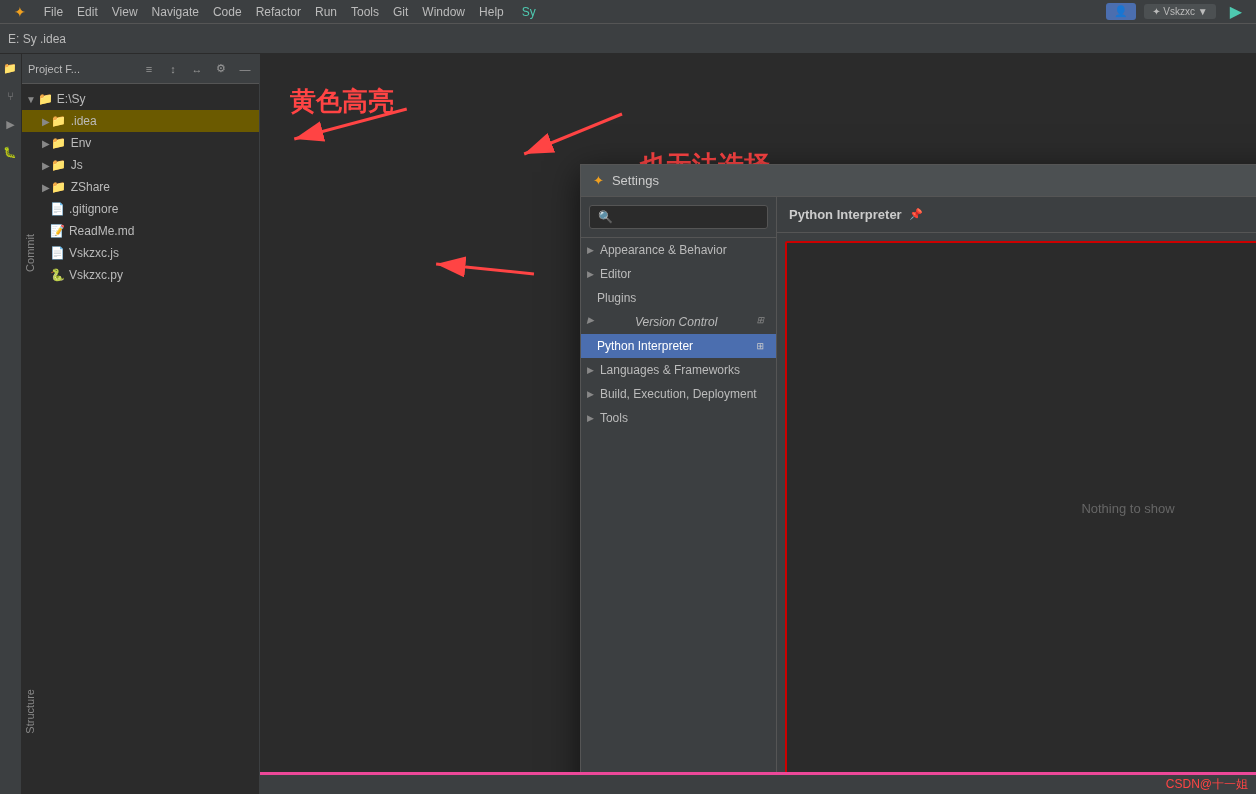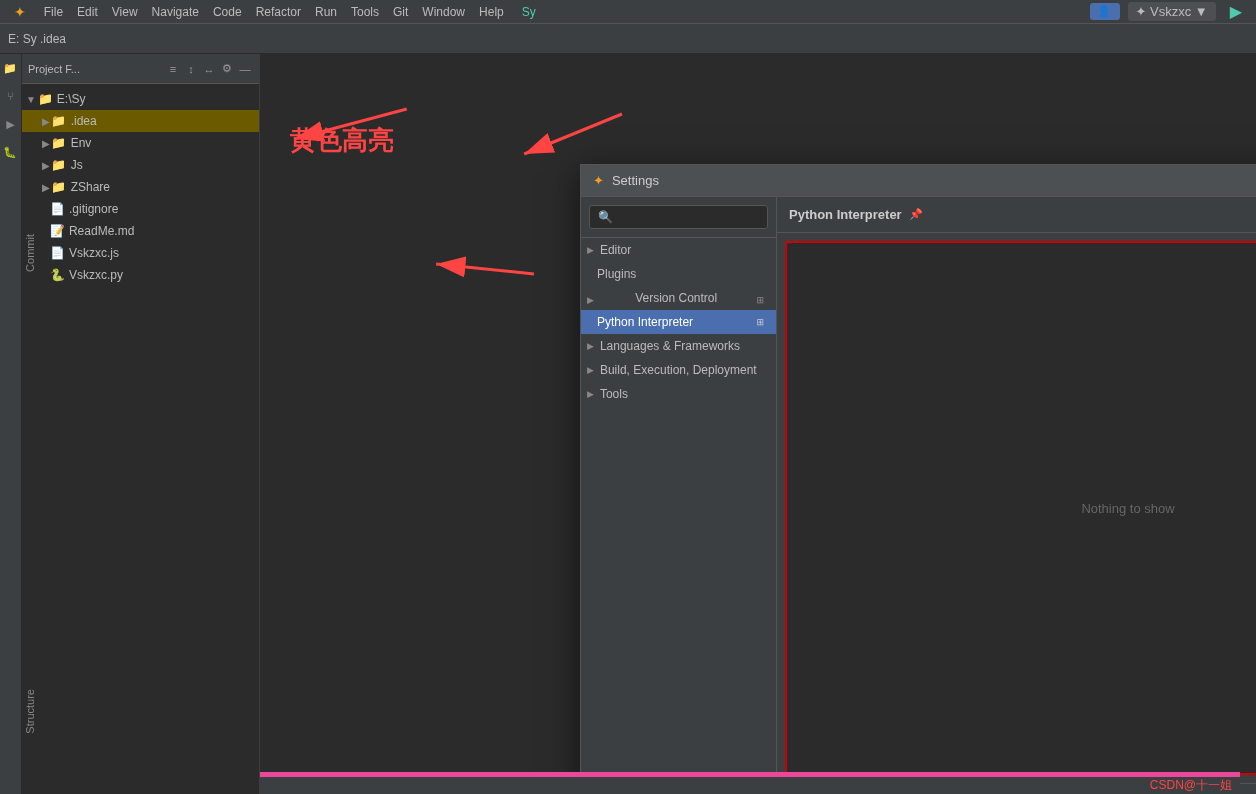--- a/index.html
+++ b/index.html
@@ -62,21 +62,21 @@
       display: flex;
       flex-direction: column;
       position: relative;
     }
     .sidebar-toolbar {
       height: 30px;
       background: #3c3f41;
       display: flex;
       align-items: center;
       padding: 0 6px;
-      gap: 2px;
+      gap: 8px;
       font-size: 11px;
       color: #bbb;
       border-bottom: 1px solid #555;
     }
     .sidebar-toolbar .tab-label {
       flex: 1;
       font-size: 11px;
     }
     .sidebar-toolbar .icon-btn {
       width: 16px;
@@ -144,21 +144,20 @@
     }
 
     
     .annotation {
       position: absolute;
       color: #ff4444;
       font-size: 28px;
       font-weight: bold;
       pointer-events: none;
       white-space: nowrap;
-      margin-top: 39px;
     }
 
     
     .arrows-overlay {
       position: absolute;
       top: 0;
       left: 0;
       width: 100%;
       height: 100%;
       pointer-events: none;
@@ -298,25 +297,25 @@
 
     
     .status-bar {
       height: 22px;
       background: #3c3f41;
       display: flex;
       align-items: center;
       padding: 0 8px;
       font-size: 11px;
       color: #888;
-      border-top: 5px solid #ec4899;
+      border-top: 3px solid #ec4899;
       position: absolute;
       bottom: 0;
       left: 0;
-      right: 16px;
+      right: 0;
     }
     .csdn-watermark {
       margin-left: auto;
       color: #ff4444;
       font-size: 12px;
     }
 
     
     .v-label {
       position: absolute;
@@ -348,21 +347,21 @@
   <span>Code</span>
   <span>Refactor</span>
   <span>Run</span>
   <span>Tools</span>
   <span>Git</span>
   <span>Window</span>
   <span>Help</span>
   <span style="margin-left:4px; color:#4ec9b0;">Sy</span>
   <div style="margin-left:auto; display:flex; align-items:center; gap:8px;">
     <span style="background:#4b6eaf; padding:2px 8px; border-radius:3px; font-size:11px; color:#fff;">👤</span>
-    <span style="background:#4c5052; padding:2px 8px; border-radius:3px; font-size:13px;">✦ Vskzxc ▼</span>
+    <span style="background:#4c5052; padding:2px 8px; border-radius:3px; font-size:10px;">✦ Vskzxc ▼</span>
     <span style="font-size:16px; color:#4ec9b0; cursor:pointer;">▶</span>
   </div>
 </div>
 
 <div class="title-bar">
   <span>E: Sy  .idea</span>
 </div>
 
 <div class="main-layout">
 
@@ -474,26 +473,29 @@
 
       <div class="dialog-body">
 
         <div class="settings-nav">
 
           <div class="settings-search">
             <input type="text" placeholder="🔍" style="width: 100%; background: rgb(43, 43, 43); border: 1px solid rgb(85, 85, 85); border-radius: 3px; padding: 4px 8px; color: rgb(204, 204, 204); font-size: 12px; outline: none;">
           </div>
 
           <div class="settings-nav-item has-arrow">
+            <span>Appearance &amp; Behavior</span>
+          </div>
+          <div class="settings-nav-item has-arrow">
             <span>Editor</span>
           </div>
           <div class="settings-nav-item">
             <span>Plugins</span>
           </div>
-          <div class="settings-nav-item has-arrow" style="display:flex; justify-content:space-between; align-items:flex-end;">
+          <div class="settings-nav-item has-arrow" style="display:flex; justify-content:space-between; align-items:flex-start;font-style:italic;">
             <span>Version Control</span>
             <span style="font-size:9px; color:#888;">⊞</span>
           </div>
           <div class="settings-nav-item active" style="display:flex; justify-content:space-between; align-items:center;">
             <span>Python Interpreter</span>
             <span style="font-size:9px; color:#ccc;">⊞</span>
           </div>
           <div class="settings-nav-item has-arrow">
             <span>Languages &amp; Frameworks</span>
           </div>

